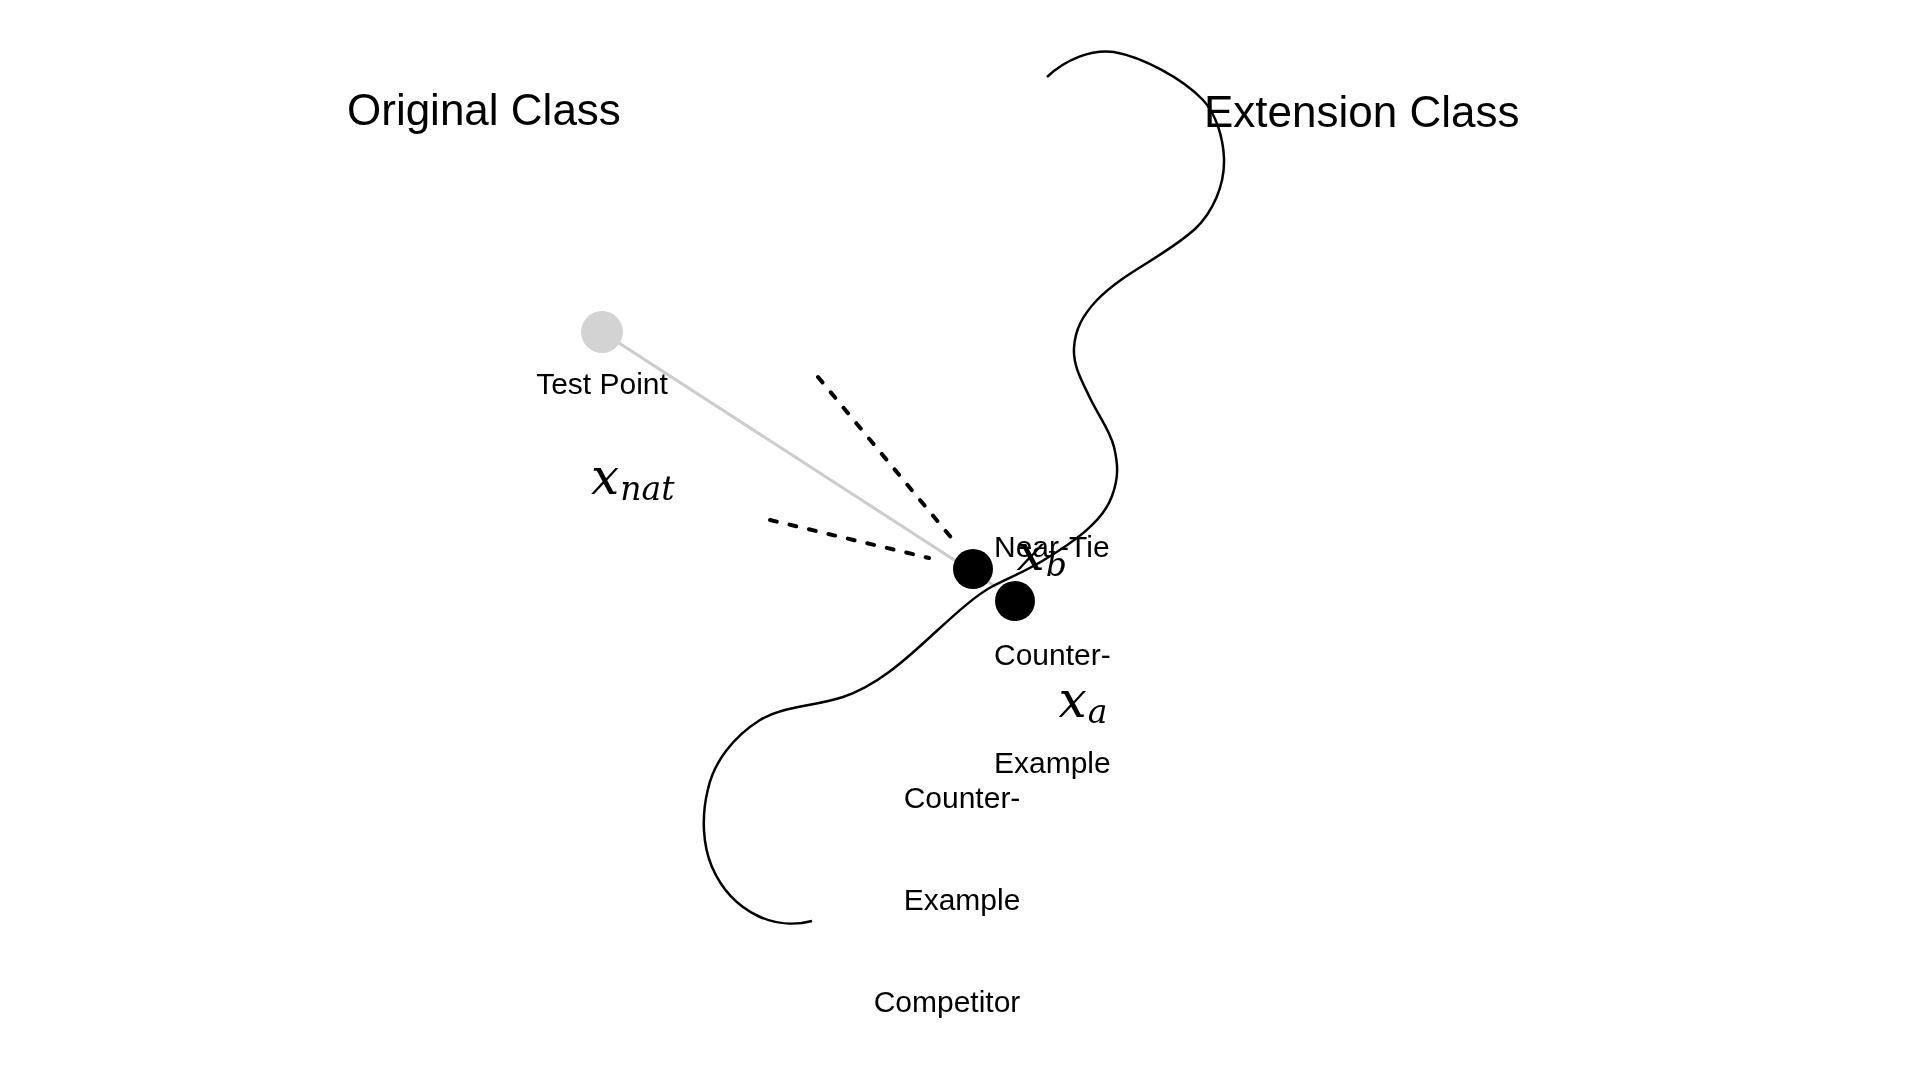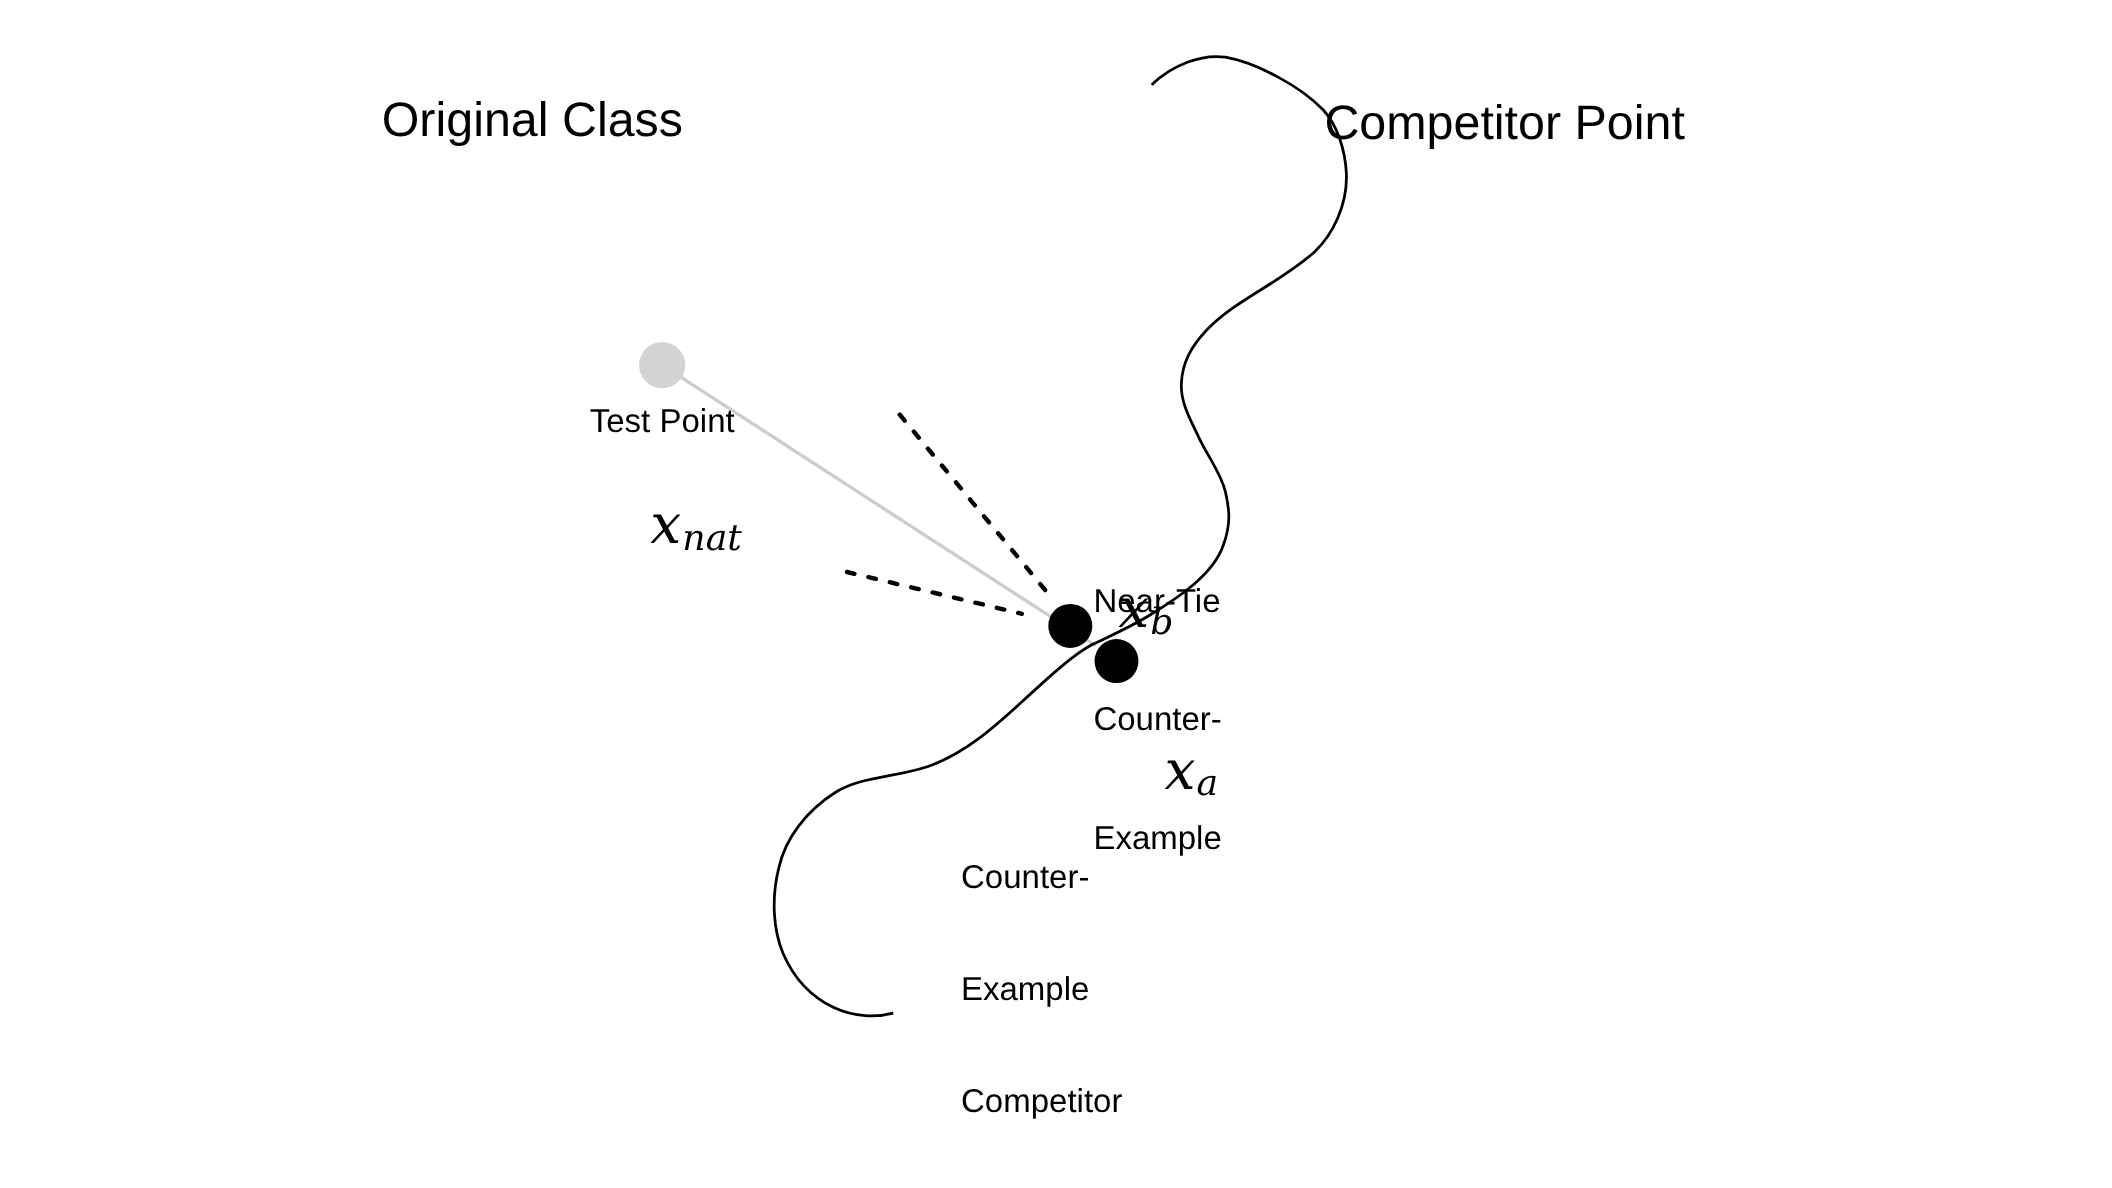--- a/index.html
+++ b/index.html
@@ -39,21 +39,21 @@
   }
   .caption-tight {
     font-size: 30px;
     line-height: 34px;
   }
   .center-x {
     transform: translateX(-50%);
     text-align: center;
   }
   .centered {
-    text-align: left;
+    text-align: right;
   }
   .math {
     font-family: "DejaVu Serif", serif;
     font-style: italic;
     font-size: 50px;
     line-height: 50px;
   }
   .math .msub {
     font-size: 33px;
     vertical-align: -0.18em;
@@ -92,21 +92,21 @@
     <line x1="818" y1="377" x2="954" y2="541" stroke-width="4" stroke-dasharray="7 13" stroke-linecap="round" fill="none" stroke="#000000"></line>
     <line x1="770" y1="520" x2="929" y2="558" stroke-width="4" stroke-dasharray="7 13" stroke-linecap="round" fill="none" stroke="#000000"></line>
 
     <circle cx="602" cy="332" r="21" fill="#d3d3d3"></circle>
     <circle cx="973" cy="569" r="20" fill="#000000"></circle>
     <circle cx="1015" cy="601" r="20" fill="#000000"></circle>
   </svg>
 
   <div class="label title" style="left:347px; top:88px;">Original Class</div>
 
-  <div class="label title" style="left:1204px; top:90px;">Competitor Point</div>
+  <div class="label title" style="left:1204px; top:90px;">Extension Class</div>
 
   <div class="label caption center-x centered" style="left:602px; top:369px; line-height:30px;">Test Point</div>
 
   <div class="label math center-x" style="left:601px; top:402px;">
     <span>x</span><span class="msub">nat</span>
   </div>
 
   <div class="label math" style="left:995px; top:625px;">
     <span>x</span><span class="msub">a</span>
   </div>

